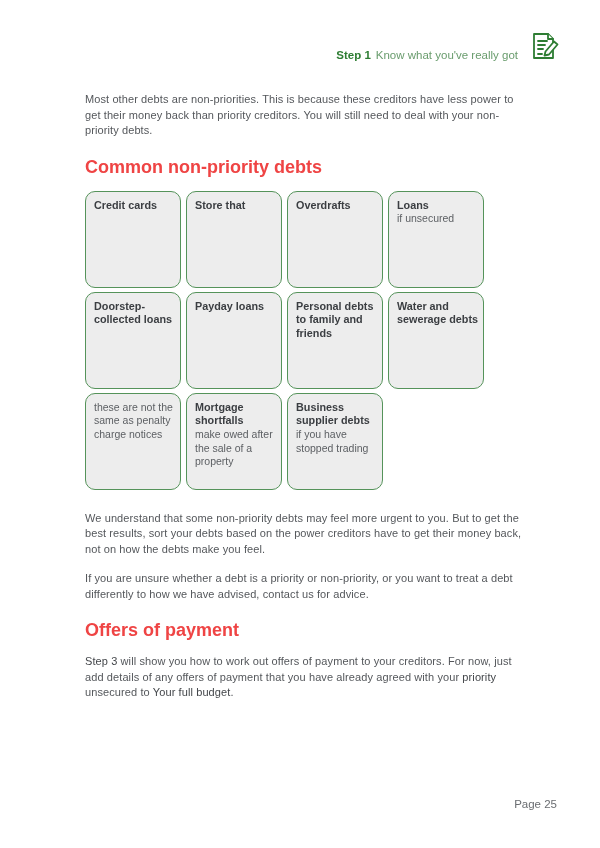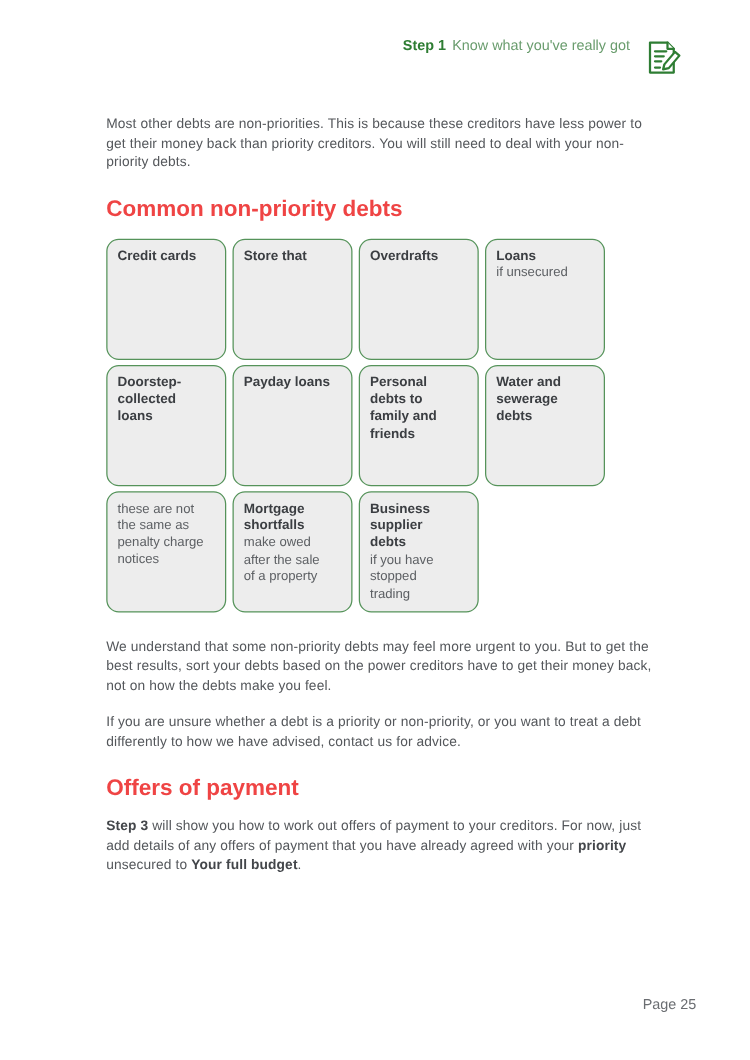--- a/index.html
+++ b/index.html
@@ -10,23 +10,23 @@
     height: 848px;
     background: #ffffff;
     font-family: "Liberation Sans", sans-serif;
     color: #54575b;
     overflow: hidden;
   }
   
   .header {
     position: absolute;
     top: 30px;
-    right: 54px;
+    right: 40px;
     display: flex;
-    align-items: flex-start;
+    align-items: flex-end;
     gap: 12px;
   }
   .header-text { font-size: 11.5px; line-height: 14px; white-space: nowrap; }
   .step-label { color: #2e7d33; font-weight: bold; }
   .step-title { color: #699c6d; margin-left: 5px; }
   .doc-icon svg { display: block; }
 
   
   .content {
     position: absolute;
@@ -52,38 +52,38 @@
     display: grid;
     grid-template-columns: repeat(4, 96px);
     grid-auto-rows: 97px;
     gap: 4px 5px;
     margin-bottom: 21px;
   }
   .card {
     border: 1.5px solid #55935a;
     border-radius: 10px;
     background: #ededed;
-    padding: 7px 14px 6px 8px;
+    padding: 7px 0 6px 8px;
     overflow: hidden;
   }
   .card-title {
     font-size: 10.8px;
     line-height: 13.8px;
     font-weight: bold;
     color: #3b3e42;
   }
   .card-note {
     font-size: 10.5px;
     line-height: 13.5px;
     color: #5d6064;
   }
   .card-note:empty { display: none; }
 
   .offers-para { margin-bottom: 0; }
-  .bold-inline { font-weight: bold; color: #43464a; }
+  .bold-inline { font-weight: normal; color: #43464a; }
 
   
   .footer {
     position: absolute;
     right: 43px;
     top: 798px;
     font-size: 11.5px;
     color: #6a6d71;
   }
 </style>

